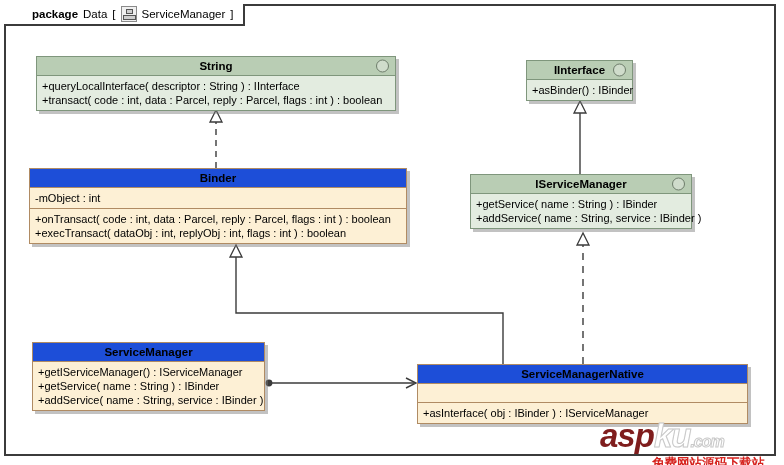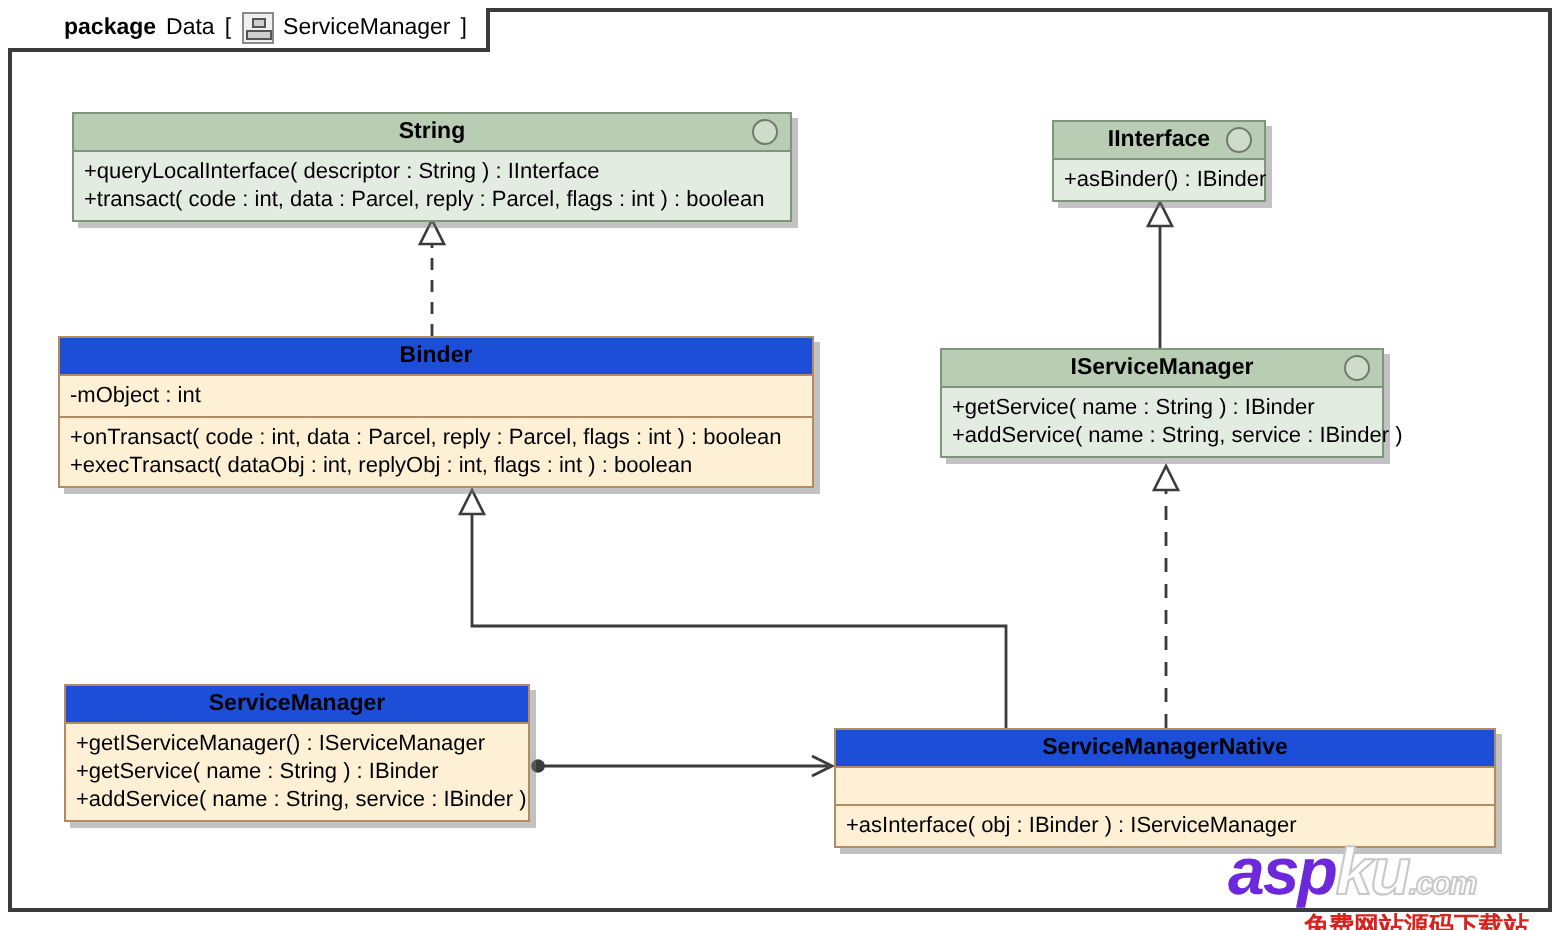--- a/index.html
+++ b/index.html
@@ -147,21 +147,21 @@
   }
   #wm-main {
     position: absolute;
     left: 0; top: 0;
     font-size: 33px;
     font-weight: bold;
     font-style: italic;
     letter-spacing: -1px;
     line-height: 34px;
   }
-  #wm-asp { color: #6d28d9; margin-left: 14px; }
+  #wm-asp { color: #7f1d1d; }
   #wm-ku {
     color: #ffffff;
     -webkit-text-stroke: 1px #c9c9c9;
     text-shadow: 0 0 1px #bdbdbd;
   }
   #wm-com {
     color: #ffffff;
     -webkit-text-stroke: 1px #c9c9c9;
     font-size: 16px;
   }

